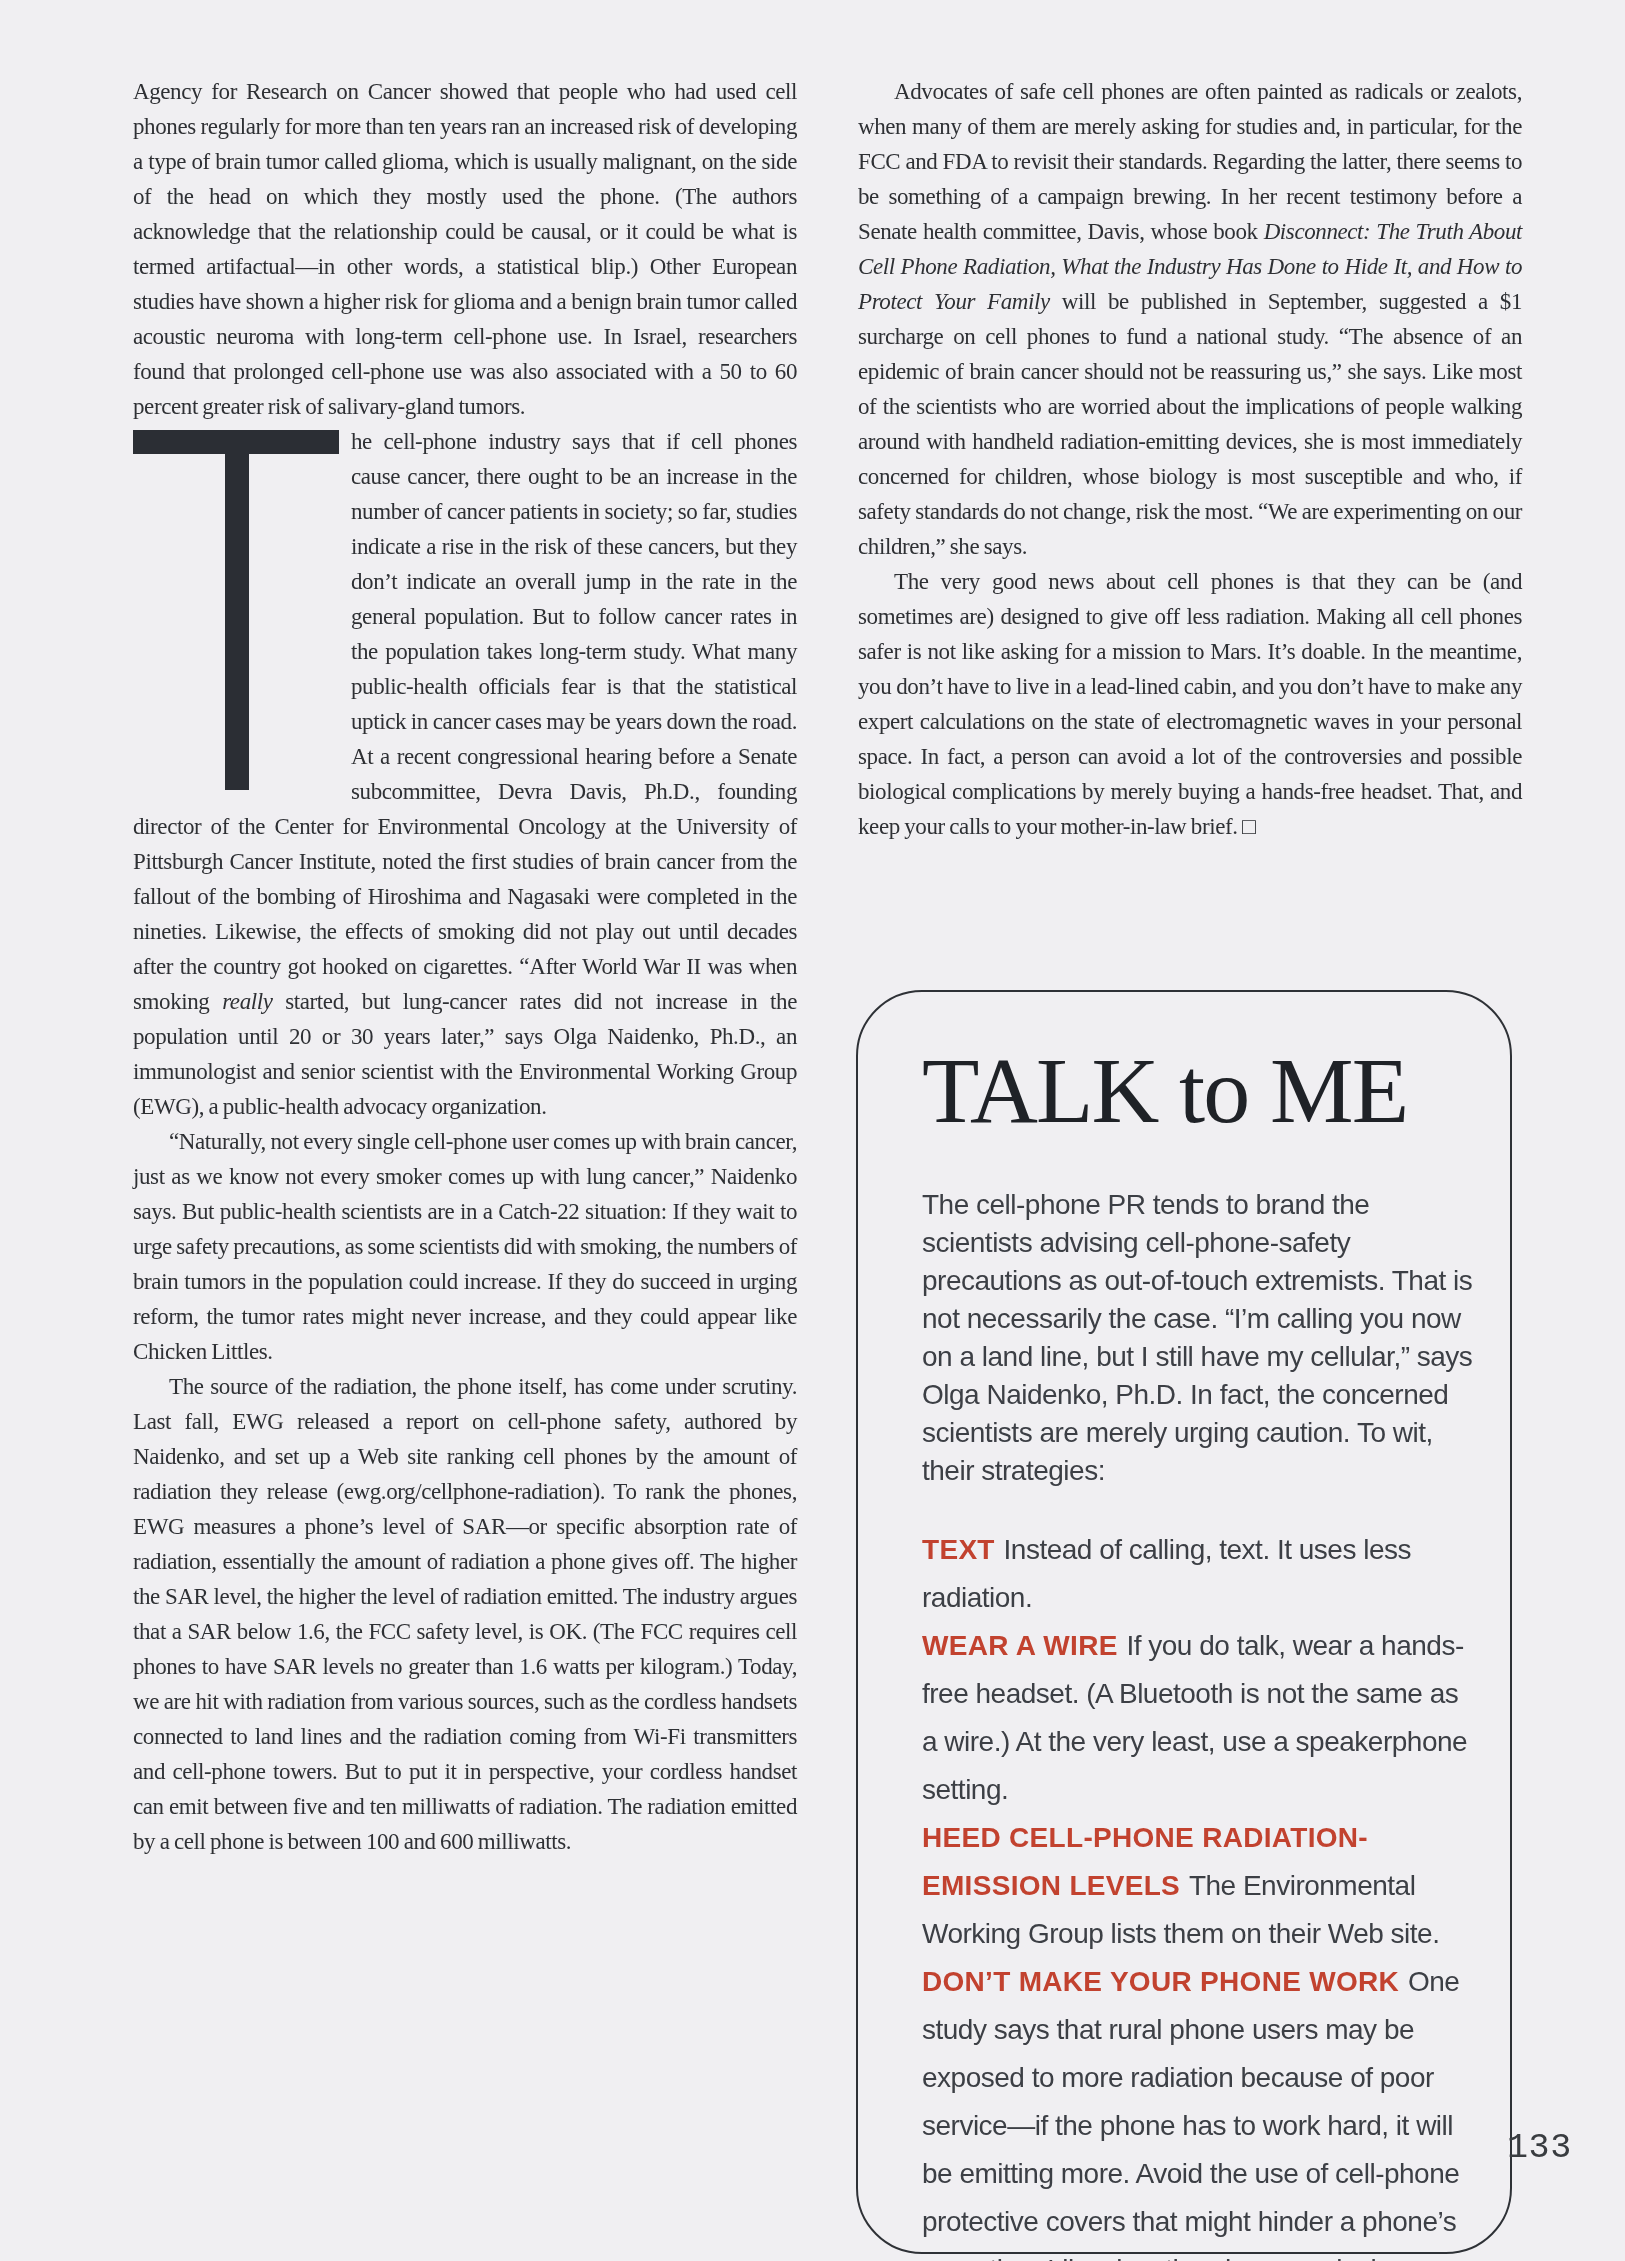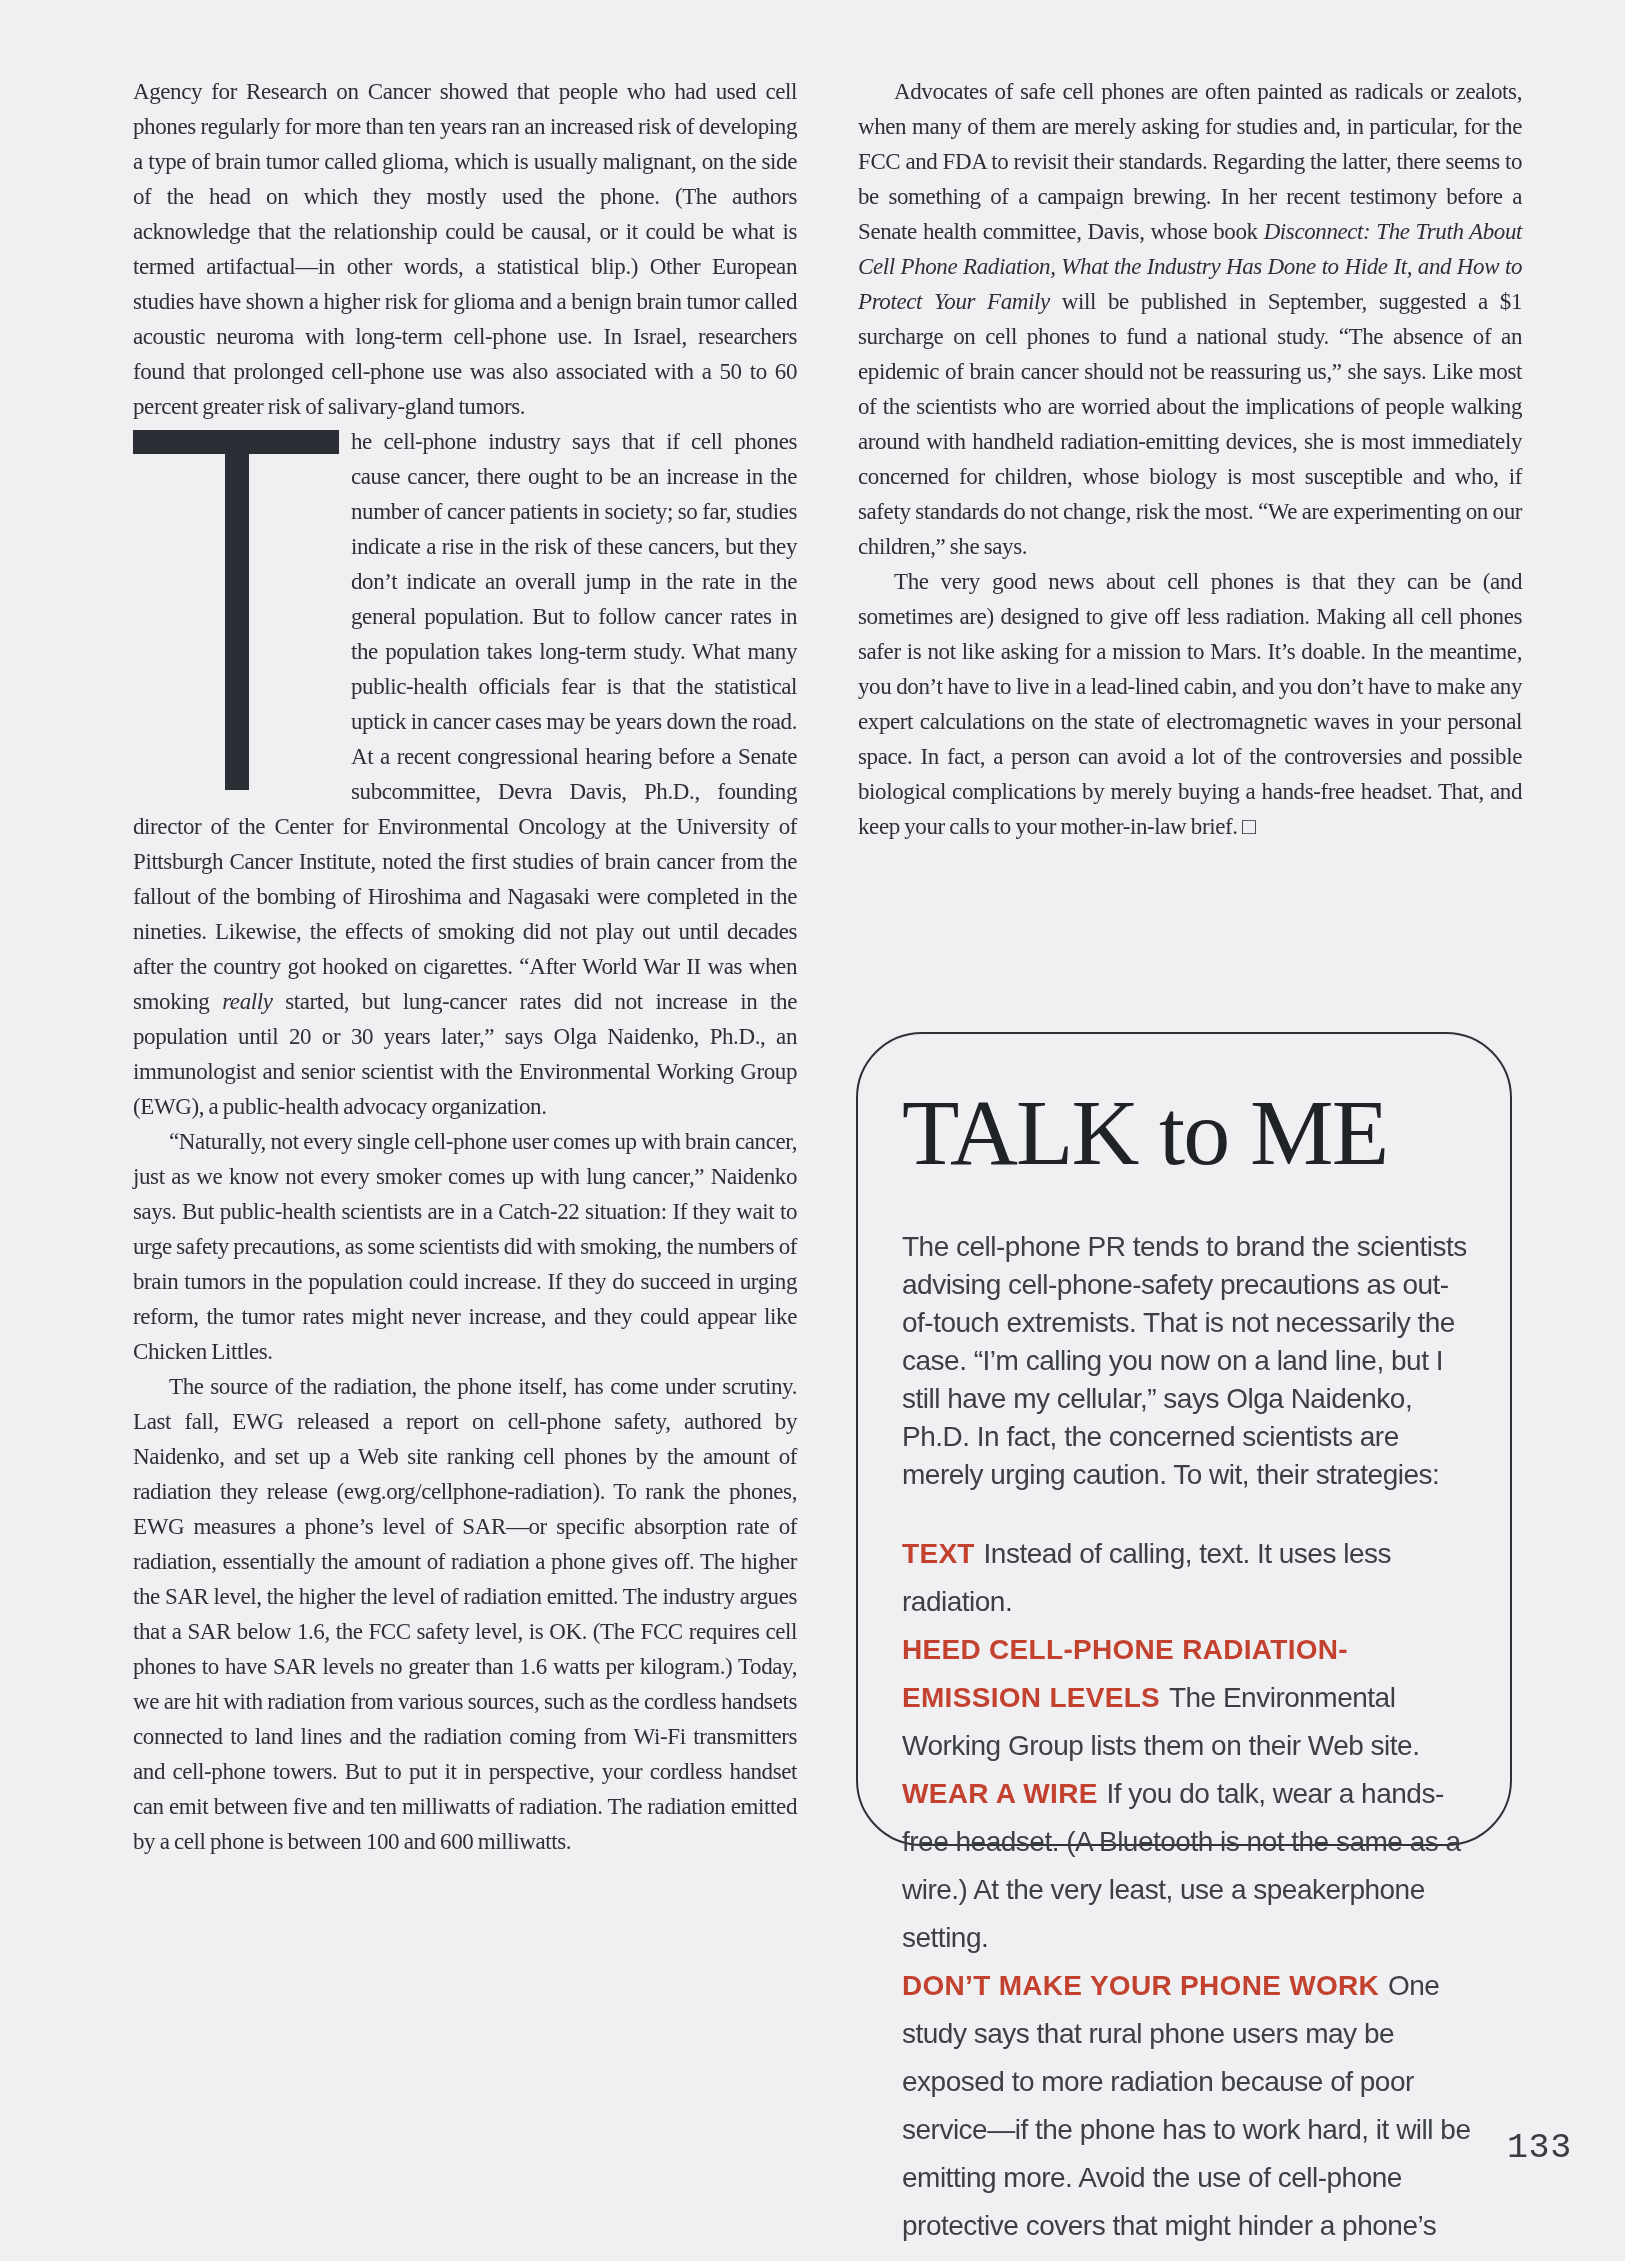--- a/index.html
+++ b/index.html
@@ -28,26 +28,26 @@
   .dropT {
     float:left;
     width:218px; height:384px;
     position:relative;
   }
   .dropT .bar  { position:absolute; left:0;   top:6.3px; width:206px; height:24px; background:#2b2e34; }
   .dropT .stem { position:absolute; left:92px; top:6.3px; width:24.4px; height:360px; background:#2b2e34; }
 
   
   .talk-box {
-    position:absolute; left:856px; top:1032px;
-    width:656px; height:814px;
+    position:absolute; left:856px; top:990px;
+    width:656px; height:1264px;
     border:2.5px solid #2e3136;
     border-radius:66px;
     box-sizing:border-box;
-    padding:49px 36px 0 44px;
+    padding:49px 36px 0 64px;
     background:transparent;
   }
   .talk-title {
     font-family:"Liberation Serif", serif;
     font-size:94px; line-height:1.05;
     color:#1f2227;
     letter-spacing:-1.9px;
     margin:0;
     font-weight:400;
   }
@@ -98,21 +98,21 @@
 <div class="col col-right">
   <p class="para indent"><span>Advocates of safe cell phones are often painted as radicals or zealots, when many of them are merely asking for studies and, in particular, for the FCC and FDA to revisit their standards. Regarding the latter, there seems to be something of a campaign brewing. In her recent testimony before a Senate health committee, Davis, whose book </span><span class="it">Disconnect: The Truth About Cell Phone Radiation, What the Industry Has Done to Hide It, and How to Protect Your Family</span><span> will be published in September, suggested a $1 surcharge on cell phones to fund a national study. “The absence of an epidemic of brain cancer should not be reassuring us,” she says. Like most of the scientists who are worried about the implications of people walking around with handheld radiation-emitting devices, she is most immediately concerned for children, whose biology is most susceptible and who, if safety standards do not change, risk the most. “We are experimenting on our children,” she says.</span></p>
   <p class="para indent"><span>The very good news about cell phones is that they can be (and sometimes are) designed to give off less radiation. Making all cell phones safer is not like asking for a mission to Mars. It’s doable. In the meantime, you don’t have to live in a lead-lined cabin, and you don’t have to make any expert calculations on the state of electromagnetic waves in your personal space. In fact, a person can avoid a lot of the controversies and possible biological complications by merely buying a hands-free headset. That, and keep your calls to your mother-in-law brief. □</span></p>
 </div>
 
 <div class="talk-box">
   <h1 class="talk-title">TALK to ME</h1>
   <div class="talk-intro">The cell-phone PR tends to brand the scientists advising cell-phone-safety precautions as out-of-touch extremists. That is not necessarily the case. “I’m calling you now on a land line, but I still have my cellular,” says Olga Naidenko, Ph.D. In fact, the concerned scientists are merely urging caution. To wit, their strategies:</div>
   <div class="tips">
     <p class="tip"><span class="tip-label">TEXT</span><span>Instead of calling, text. It uses less radiation.</span></p>
+    <p class="tip"><span class="tip-label">WEAR A WIRE</span><span>If you do talk, wear a hands-free headset. (A Bluetooth is not the same as a wire.) At the very least, use a speakerphone setting.</span></p>
     <p class="tip"><span class="tip-label">HEED CELL-PHONE RADIATION-EMISSION LEVELS</span><span>The Environmental Working Group lists them on their Web site.</span></p>
-    <p class="tip"><span class="tip-label">WEAR A WIRE</span><span>If you do talk, wear a hands-free headset. (A Bluetooth is not the same as a wire.) At the very least, use a speakerphone setting.</span></p>
     <p class="tip"><span class="tip-label">DON’T MAKE YOUR PHONE WORK</span><span>One study says that rural phone users may be exposed to more radiation because of poor service—if the phone has to work hard, it will be emitting more. Avoid the use of cell-phone protective covers that might hinder a phone’s reception. Likewise, the phone works less hard when you are listening than when you are talking, a radiation-induced friendship enhancement.</span></p>
     <p class="tip"><span class="tip-label">KEEP THE PHONE OUT OF YOUR POCKET</span><span>Some reports say a cell worn on the belt may affect a man’s sperm count—another reason, perhaps, to push the male purse.</span></p>
   </div>
 </div>
 
 <div class="page-number">133</div>
 
 
 </body></html>

